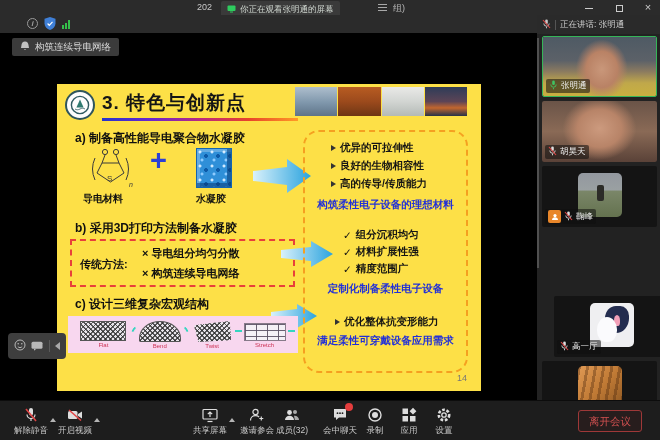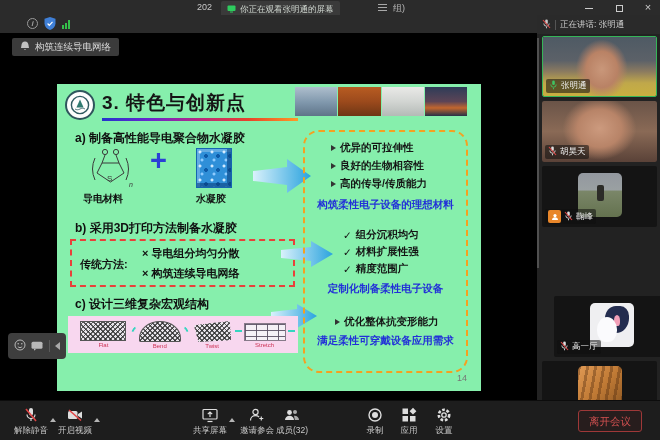--- a/index.html
+++ b/index.html
@@ -32,21 +32,21 @@
   
   .share{position:absolute;left:0;top:33px;width:537px;height:367px;background:#000;overflow:hidden;}
   .toast{position:absolute;left:12px;top:5px;height:18px;display:flex;align-items:center;gap:5px;
          background:#3b3b3b;border-radius:2px;padding:0 8px;font-size:9.5px;color:#ddd;white-space:nowrap;}
   .overlay-bar{position:absolute;left:8px;top:300px;width:58px;height:26px;background:#3e3e3e;border-radius:4px;
                display:flex;align-items:center;justify-content:space-evenly;}
   .ov-divider{width:1px;height:12px;background:#5a5a5a;}
   .ov-caret{width:0;height:0;border-top:4px solid transparent;border-bottom:4px solid transparent;border-right:5px solid #aaa;}
 
   
-  .slide{position:absolute;left:57px;top:51px;width:424px;height:307px;background:#86efac;color:#111;}
+  .slide{position:absolute;left:57px;top:51px;width:424px;height:307px;background:#fde047;color:#111;}
   .slide .abs{position:absolute;}
   .logo{left:8px;top:6px;width:30px;height:30px;border-radius:50%;border:2px solid #2f555c;background:#fdfdfd;
         display:flex;align-items:center;justify-content:center;}
   .s-title{left:45px;top:6px;font-size:19px;font-weight:bold;letter-spacing:1px;color:#151515;white-space:nowrap;}
   .s-underline{left:45px;top:34px;width:196px;height:3px;
                background:linear-gradient(90deg,#2535cc,#6a28cc,#b82a80,#e8442a,#ff9a26);}
   .photo-strip{left:238px;top:3px;width:172px;height:29px;display:flex;gap:1px;}
   .ph{flex:1;}
   .ph1{background:linear-gradient(180deg,#aebecd,#7e96ab 55%,#5f7488);}
   .ph2{background:linear-gradient(180deg,#b85c22,#9c4a1c 50%,#6e3614);}
@@ -469,20 +469,32 @@
           <svg width="16" height="16" viewBox="0 0 16 16">
             <circle cx="5.5" cy="5.5" r="2.4" fill="#ddd"></circle>
             <path d="M1 13c0-2.6 2-4.2 4.5-4.2S10 10.4 10 13z" fill="#ddd"></path>
             <circle cx="11" cy="5" r="2" fill="#aaa"></circle>
             <path d="M10 8.7c2.6-.3 5 1.3 5 4.3h-4.2" fill="#aaa"></path>
           </svg>
         </span>
       <span>成员(32)</span>
     </div>
 
+    <div class="tbtn" style="left:317px">
+      <span class="ticon">
+          <svg width="16" height="16" viewBox="0 0 16 16">
+            <path d="M2 2h12v8.5H7L4 13v-2.5H2z" fill="#ddd"></path>
+            <circle cx="5.5" cy="6.2" r=".9" fill="#1d1d1d"></circle>
+            <circle cx="8" cy="6.2" r=".9" fill="#1d1d1d"></circle>
+            <circle cx="10.5" cy="6.2" r=".9" fill="#1d1d1d"></circle>
+          </svg>
+          <span class="badge"></span>
+        </span>
+      <span>会中聊天</span>
+    </div>
 
     <div class="tbtn" style="left:357px;width:36px">
       <span class="ticon">
           <svg width="16" height="16" viewBox="0 0 16 16">
             <circle cx="8" cy="8" r="6" stroke="#ddd" stroke-width="1.4" fill="none"></circle>
             <circle cx="8" cy="8" r="3" fill="#ddd"></circle>
           </svg>
         </span>
       <span>录制</span>
     </div>

